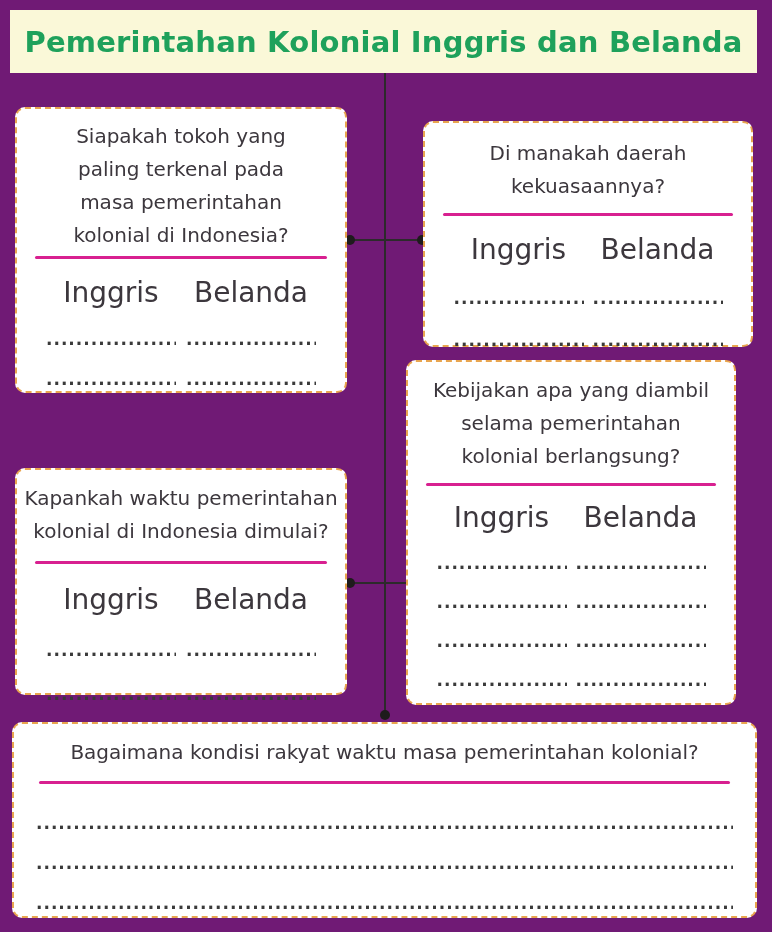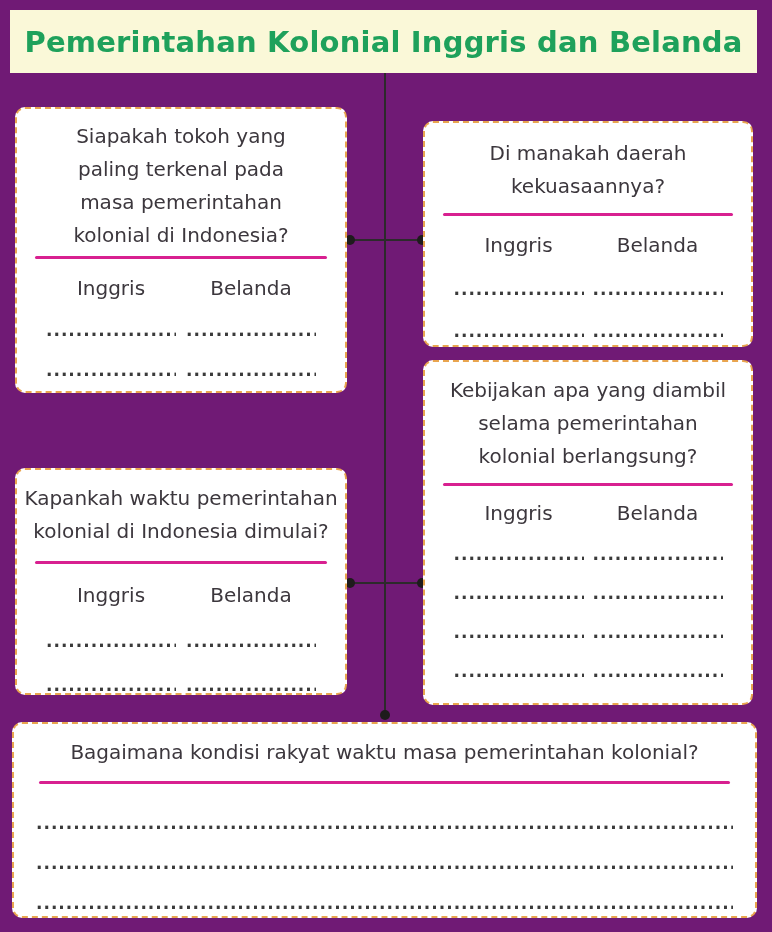--- a/index.html
+++ b/index.html
@@ -21,21 +21,21 @@
   #conn-top{top:239px;}
   #conn-mid{top:582px;}
   .dot{position:absolute;width:10px;height:10px;border-radius:50%;background:#1e1b1c;}
   
   .qbox{
     position:absolute;border:2px dashed #e9a54f;border-radius:10px;box-sizing:border-box;
     display:flex;flex-direction:column;align-items:center;background:#ffffff;
   }
   #box-tokoh   {left:15px; top:107px;width:332px;height:286px;}
   #box-daerah  {left:423px;top:121px;width:330px;height:226px;}
-  #box-kebijakan{left:423px;top:360px;width:330px;height:345px;}
+  #box-kebijakan{left:406px;top:360px;width:330px;height:345px;}
   #box-waktu   {left:15px; top:468px;width:332px;height:227px;}
   #box-kondisi {left:12px; top:722px;width:745px;height:196px;}
   .question{
     text-align:center;white-space:pre-line;font-size:20px;line-height:33px;color:#3c373d;
   }
   #box-tokoh .question{margin-top:11px;}
   #box-daerah .question{margin-top:14px;}
   #box-kebijakan .question{margin-top:12px;}
   #box-waktu .question{margin-top:12px;text-align:center;}
   #box-kondisi .question{margin-top:12px;}
@@ -47,21 +47,21 @@
   #box-kebijakan .pinkline{margin-top:10px;}
   #box-waktu .pinkline{margin-top:13px;}
   #box-kondisi .pinkline{margin-top:12px;width:calc(100% - 50px);}
   .cols{
     display:grid;grid-template-columns:1fr 1fr;width:100%;box-sizing:border-box;
     padding:0 24px;justify-items:center;margin-top:17px;row-gap:20px;
   }
   #box-daerah .cols{row-gap:22px;}
   #box-waktu .cols{row-gap:24px;margin-top:19px;}
   #box-kebijakan .cols{row-gap:19px;margin-top:15px;}
-  .col-label{font-size:20px;color:#3c373d;}
+  .col-label{font-size:28px;color:#3c373d;}
   .dotline{
     font-size:17px;font-weight:bold;letter-spacing:1px;color:#3a3a3a;line-height:20px;
     width:130px;overflow:hidden;white-space:nowrap;
   }
   .dotline-long{
     font-size:17px;font-weight:bold;letter-spacing:1px;color:#3a3a3a;line-height:20px;
     width:calc(100% - 44px);overflow:hidden;white-space:nowrap;flex:none;
   }
   #box-kondisi .dotline-long{margin-top:29px;}
   #box-kondisi .dotline-long + .dotline-long{margin-top:20px;}

